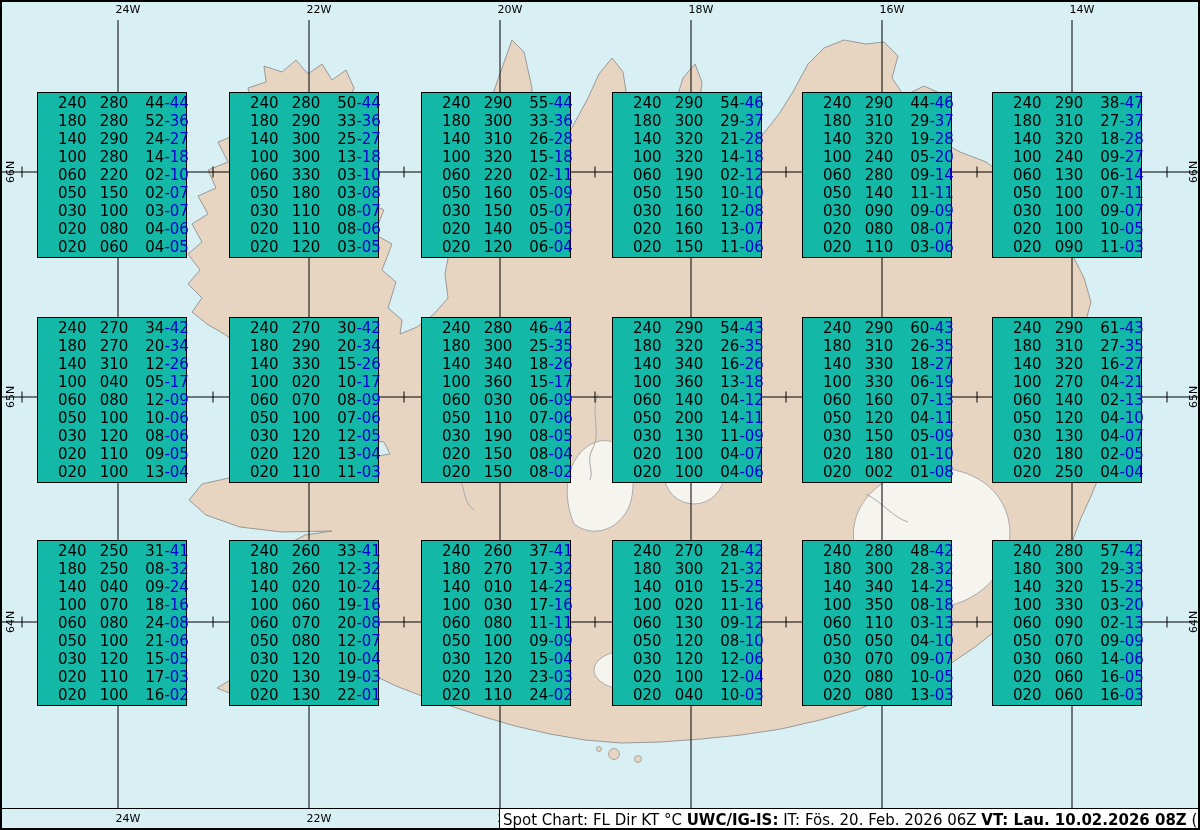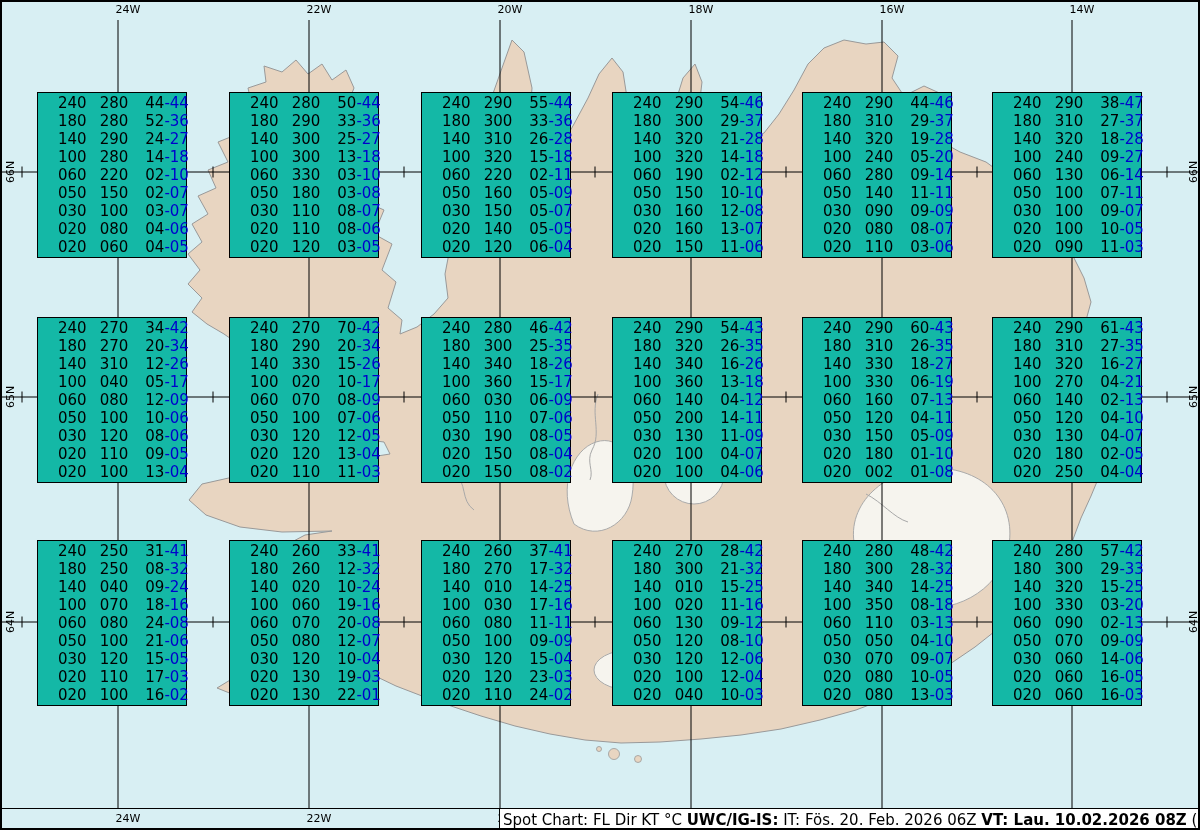--- a/index.html
+++ b/index.html
@@ -511,21 +511,21 @@
           <span class="c-fl">020</span>
           <span class="c-dir">100</span>
           <span class="c-kt">13</span>
           <span class="c-t">-04</span>
         </div>
       </div>
       <div class="spot-box" style="left: 227px; top: 315px;">
         <div class="spot-row">
           <span class="c-fl">240</span>
           <span class="c-dir">270</span>
-          <span class="c-kt">70</span>
+          <span class="c-kt">30</span>
           <span class="c-t">-42</span>
         </div>
         <div class="spot-row">
           <span class="c-fl">180</span>
           <span class="c-dir">290</span>
           <span class="c-kt">20</span>
           <span class="c-t">-34</span>
         </div>
         <div class="spot-row">
           <span class="c-fl">140</span>

